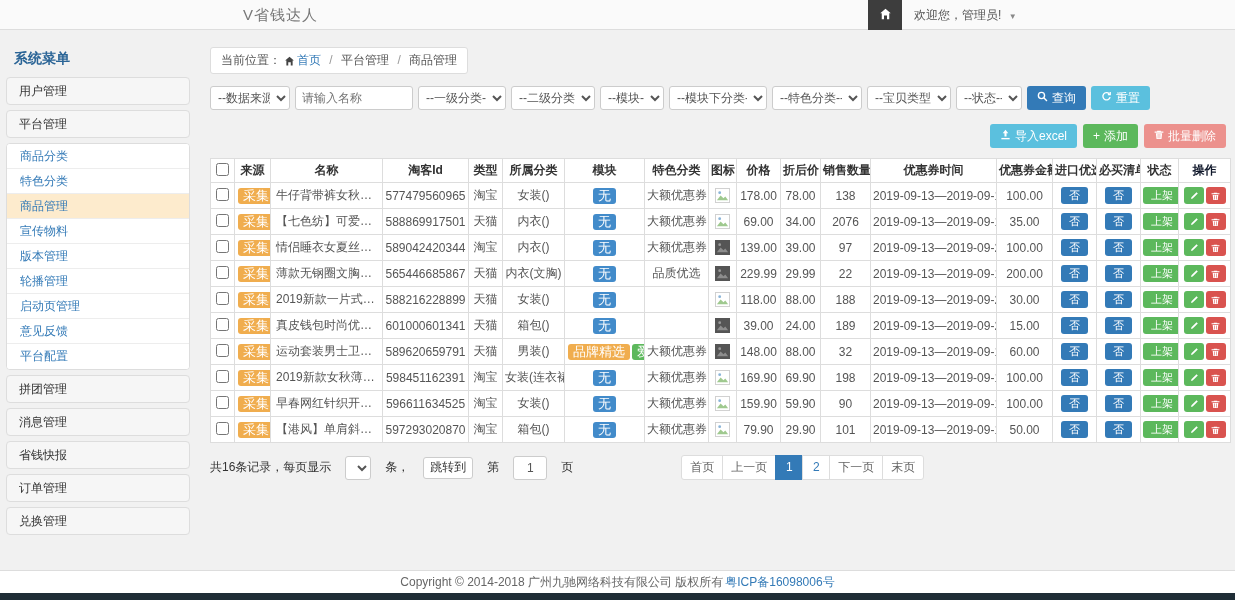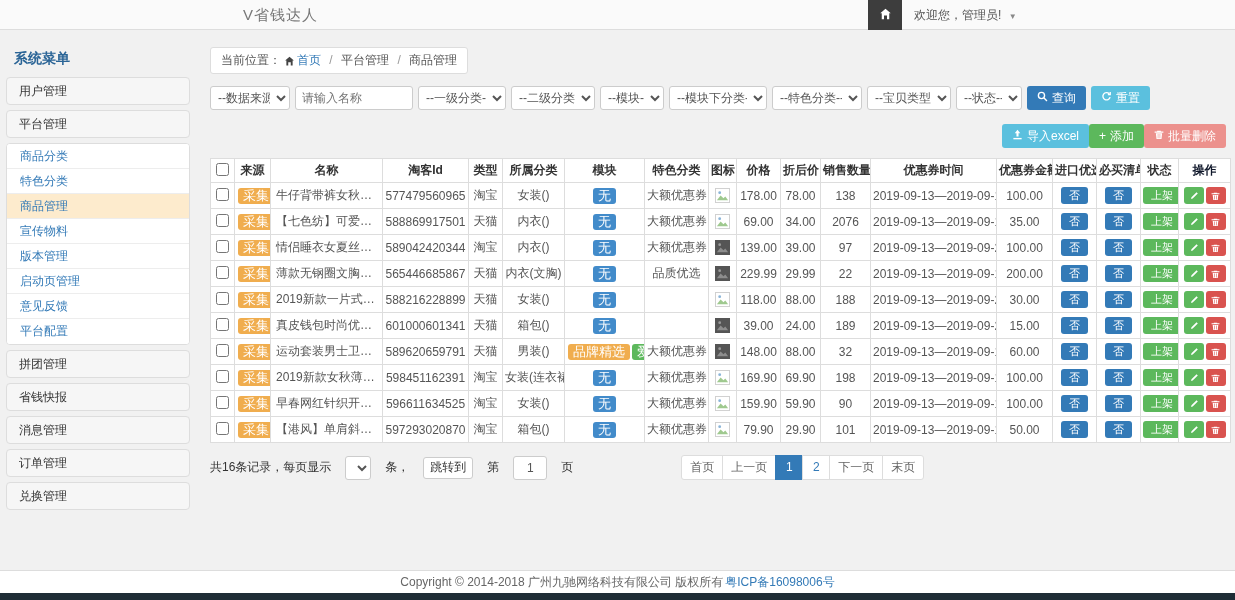--- a/index.html
+++ b/index.html
@@ -30,21 +30,21 @@
   
   .filter-row{margin-top:12px;display:flex;align-items:center;gap:5px}
   #filter-controls{display:flex;align-items:center;gap:5px}
   select.filter-select,.filter-input,.jump-input,.page-size-select{height:24px;border:1px solid #ccc;border-radius:3px;background:#fff;font-size:12px;color:#555;padding:1px 3px}
   .filter-input{padding-left:6px}
   .btn{height:24px;border:none;border-radius:3px;color:#fff;font-size:12px;padding:0 10px;display:inline-flex;align-items:center;gap:4px;cursor:pointer;white-space:nowrap}
   .btn-primary{background:#337ab7}
   .btn-info{background:#5bc0de}
   .btn-success{background:#5cb85c}
   .btn-soft-danger{background:#ec918d}
-  .action-row{margin-top:14px;display:flex;justify-content:flex-end;gap:0}
+  .action-row{margin-top:14px;display:flex;justify-content:flex-end;gap:6px}
   
   table.grid{margin-top:10px;width:100%;border-collapse:collapse;background:#fff;table-layout:fixed}
   .grid th,.grid td{border:1px solid #ddd;padding:3px 2px;text-align:center;font-size:12px;overflow:hidden;white-space:nowrap}
   .grid th{font-weight:bold;color:#333;height:24px;background:#fff}
   .grid td{height:26px;color:#555}
   .grid th.op-head{color:#0f172a}
   td.name-cell{text-align:left;padding-left:5px;text-overflow:ellipsis}
   .badge{display:inline-block;border-radius:3px;color:#fff;font-size:13px;padding:1px 5px;line-height:14px;margin:0 1px}
   .badge-orange{background:#f0ad4e}
   .badge-blue{background:#428bca}
@@ -98,27 +98,28 @@
   <div class="sidebar-title">系统菜单</div>
   <div id="sidebar-menu">
       <div class="side-top">用户管理</div>
       <div class="side-top">平台管理</div>
       <div class="side-sub-box">
         <div class="side-sub">商品分类</div>
         <div class="side-sub">特色分类</div>
         <div class="side-sub active">商品管理</div>
         <div class="side-sub">宣传物料</div>
         <div class="side-sub">版本管理</div>
+        <div class="side-sub">轮播管理</div>
         <div class="side-sub">启动页管理</div>
         <div class="side-sub">意见反馈</div>
         <div class="side-sub">平台配置</div>
       </div>
       <div class="side-top">拼团管理</div>
+      <div class="side-top">消息管理</div>
       <div class="side-top">省钱快报</div>
-      <div class="side-top">消息管理</div>
       <div class="side-top">订单管理</div>
       <div class="side-top">兑换管理</div>
     </div>
 </div>
 
 <div class="main">
 
   <div class="breadcrumb">
     <span>当前位置：</span><span class="bc-house"><svg width="11" height="10" viewBox="0 0 16 16" fill="#444">
           <path d="M8 1l7 6h-2v8h-3v-5H6v5H3V7H1l7-6z"></path>

